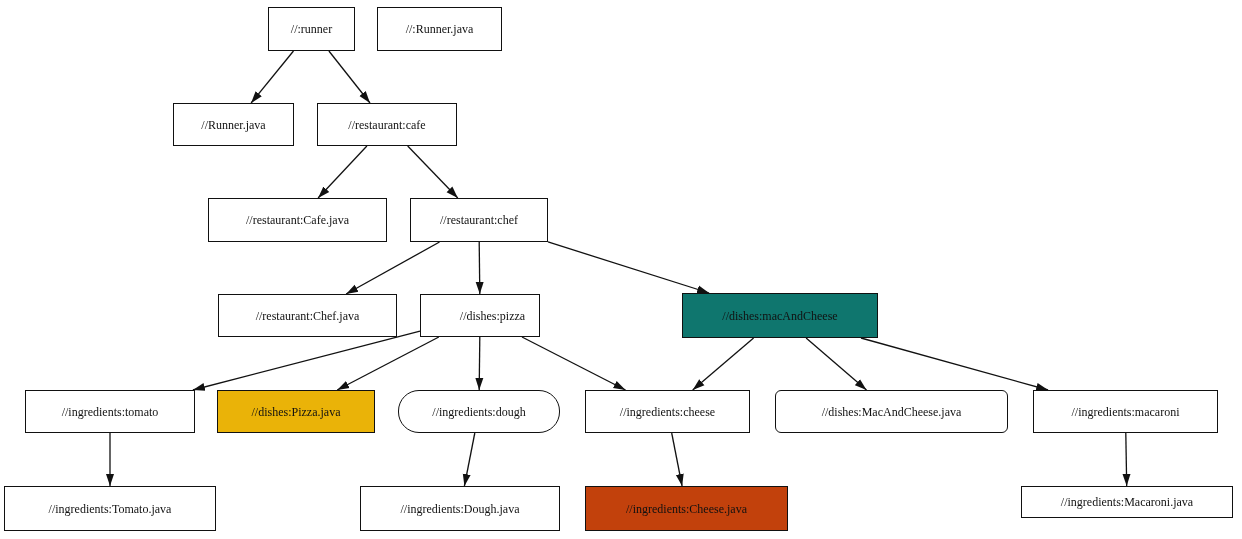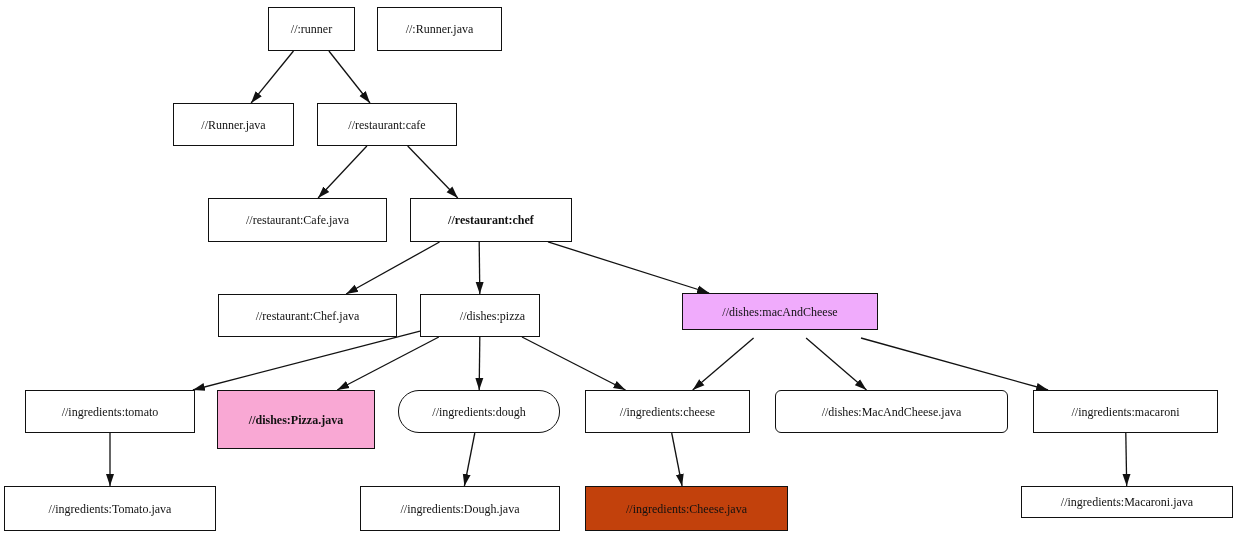--- a/index.html
+++ b/index.html
@@ -74,36 +74,36 @@
       </div>
       <div class="node" style="left: 173px; top: 103px; width: 121px; height: 43px; border-color: rgb(17, 17, 17); background: rgb(255, 255, 255);">
         <span>//Runner.java</span>
       </div>
       <div class="node" style="left: 317px; top: 103px; width: 140px; height: 43px; border-color: rgb(17, 17, 17); background: rgb(255, 255, 255);">
         <span>//restaurant:cafe</span>
       </div>
       <div class="node" style="left: 208px; top: 198px; width: 179px; height: 44px; border-color: rgb(17, 17, 17); background: rgb(255, 255, 255);">
         <span>//restaurant:Cafe.java</span>
       </div>
-      <div class="node" style="left: 410px; top: 198px; width: 162px; height: 44px; border-color: rgb(17, 17, 17); background: rgb(255, 255, 255); font-weight: bold;">
+      <div class="node" style="left: 410px; top: 198px; width: 138px; height: 44px; border-color: rgb(17, 17, 17); background: rgb(255, 255, 255);">
         <span>//restaurant:chef</span>
       </div>
       <div class="node" style="left: 218px; top: 294px; width: 179px; height: 43px; border-color: rgb(17, 17, 17); background: rgb(255, 255, 255);">
         <span>//restaurant:Chef.java</span>
       </div>
       <div class="node" style="left: 420px; top: 294px; width: 120px; height: 43px; border-color: rgb(17, 17, 17); background: rgb(255, 255, 255); padding-left: 25px;">
         <span>//dishes:pizza</span>
       </div>
-      <div class="node" style="left: 682px; top: 293px; width: 196px; height: 37px; border-color: rgb(17, 17, 17); background: #f0abfc;">
+      <div class="node" style="left: 682px; top: 293px; width: 196px; height: 45px; border-color: rgb(17, 17, 17); background: #0f766e;">
         <span>//dishes:macAndCheese</span>
       </div>
       <div class="node" style="left: 25px; top: 390px; width: 170px; height: 43px; border-color: rgb(17, 17, 17); background: rgb(255, 255, 255);">
         <span>//ingredients:tomato</span>
       </div>
-      <div class="node" style="left: 217px; top: 390px; width: 158px; height: 59px; border-color: rgb(17, 17, 17); background: #f9a8d4; font-weight: bold;">
+      <div class="node" style="left: 217px; top: 390px; width: 158px; height: 43px; border-color: rgb(17, 17, 17); background: #eab308;">
         <span>//dishes:Pizza.java</span>
       </div>
       <div class="node" style="left: 398px; top: 390px; width: 162px; height: 43px; border-color: rgb(17, 17, 17); background: rgb(255, 255, 255); border-radius: 21px;">
         <span>//ingredients:dough</span>
       </div>
       <div class="node" style="left: 585px; top: 390px; width: 165px; height: 43px; border-color: rgb(17, 17, 17); background: rgb(255, 255, 255);">
         <span>//ingredients:cheese</span>
       </div>
       <div class="node" style="left: 775px; top: 390px; width: 233px; height: 43px; border-color: rgb(17, 17, 17); background: rgb(255, 255, 255); border-radius: 6px;">
         <span>//dishes:MacAndCheese.java</span>

